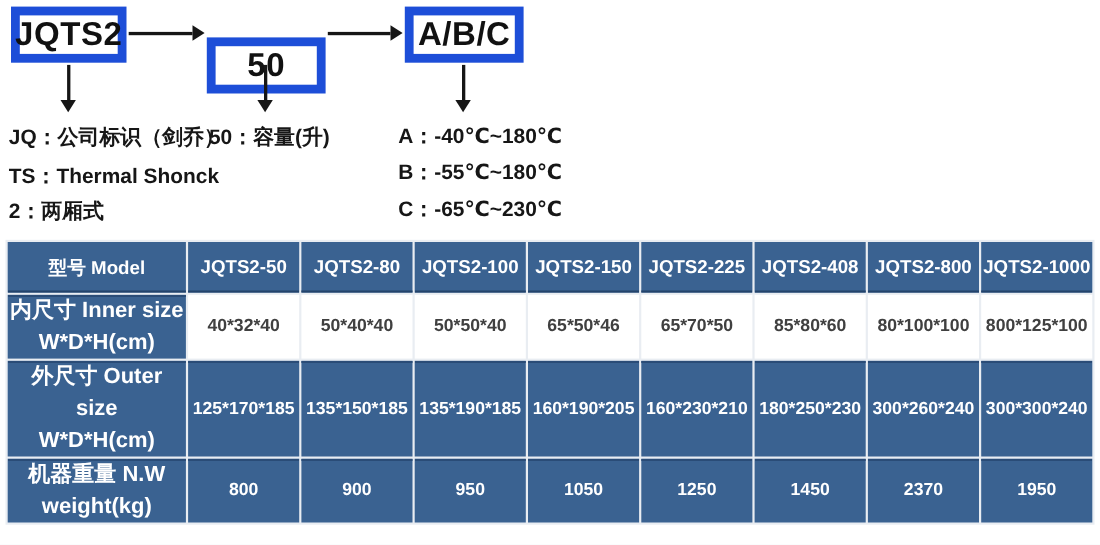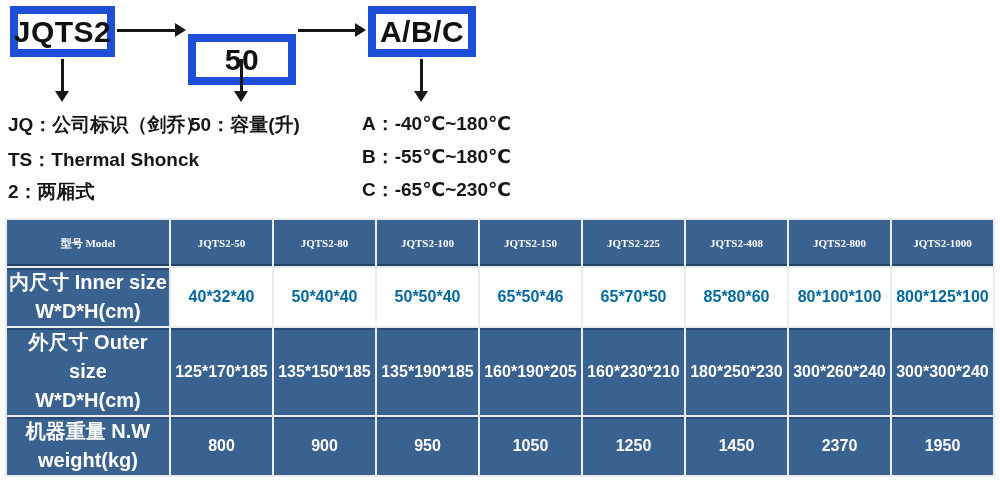--- a/index.html
+++ b/index.html
@@ -43,26 +43,26 @@
   #note-b{left:362px;top:144px;}
   #note-c{left:362px;top:177px;}
   
   table.spec{
     position:absolute;left:5px;top:218px;width:990px;
     border-collapse:separate;border-spacing:2px;table-layout:fixed;
     background:#e9edf2;
   }
   col.c0{width:162px;}
   th,td{text-align:center;vertical-align:middle;padding:0;overflow:hidden;}
-  tr.hrow th{height:46px;font-size:11px;font-family:Liberation Serif, serif;}
+  tr.hrow th{height:46px;font-size:17px;}
   tr.drow td{height:55px;}
   .blue{background:#3a6291;color:#ffffff;font-weight:bold;}
   tr.hrow .blue{box-shadow:inset 0 -2px 0 #23436b;}
   tr.drow .blue{box-shadow:inset 0 2px 0 #2a4c77;}
-  .white{background:#ffffff;color:#0369a1;font-weight:bold;}
+  .white{background:#ffffff;color:#404040;font-weight:bold;}
   td.val, th.model{font-size:16px;}
   td.labelcell div{line-height:1.45;font-size:20px;}
 </style>
 </head>
 <body>
 
 <div class="stage">
 
   <div class="dbox" id="box-jqts2">JQTS2</div>
   <div class="dbox" id="box-50">50</div>

